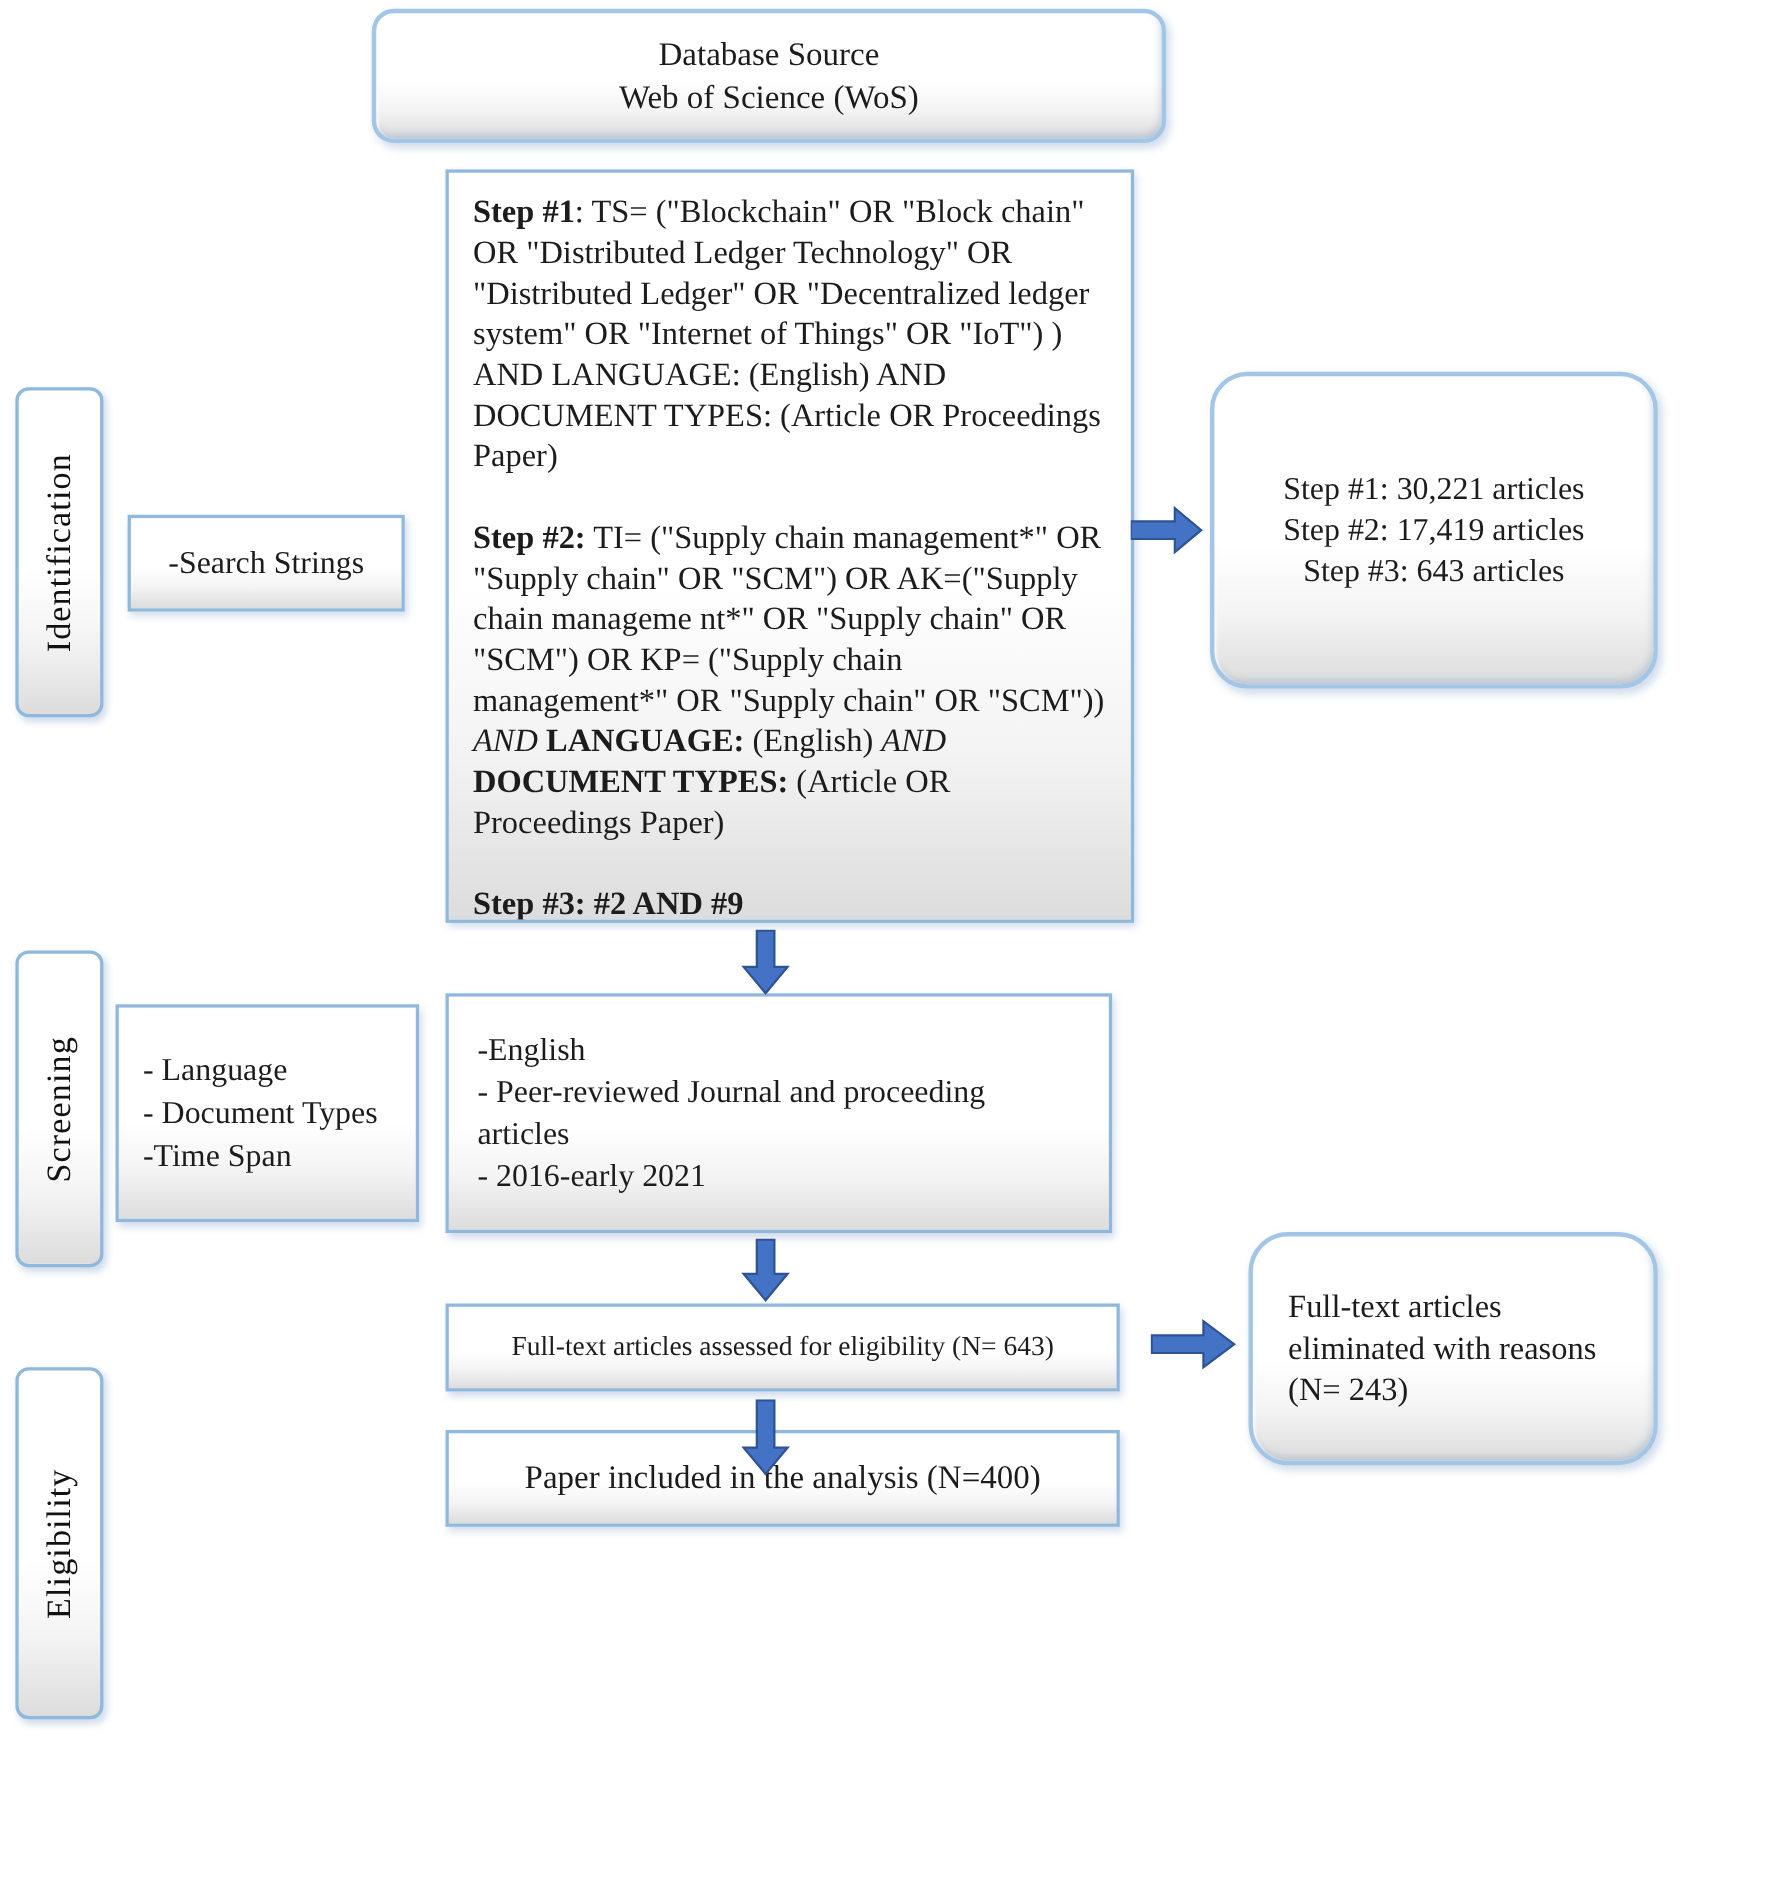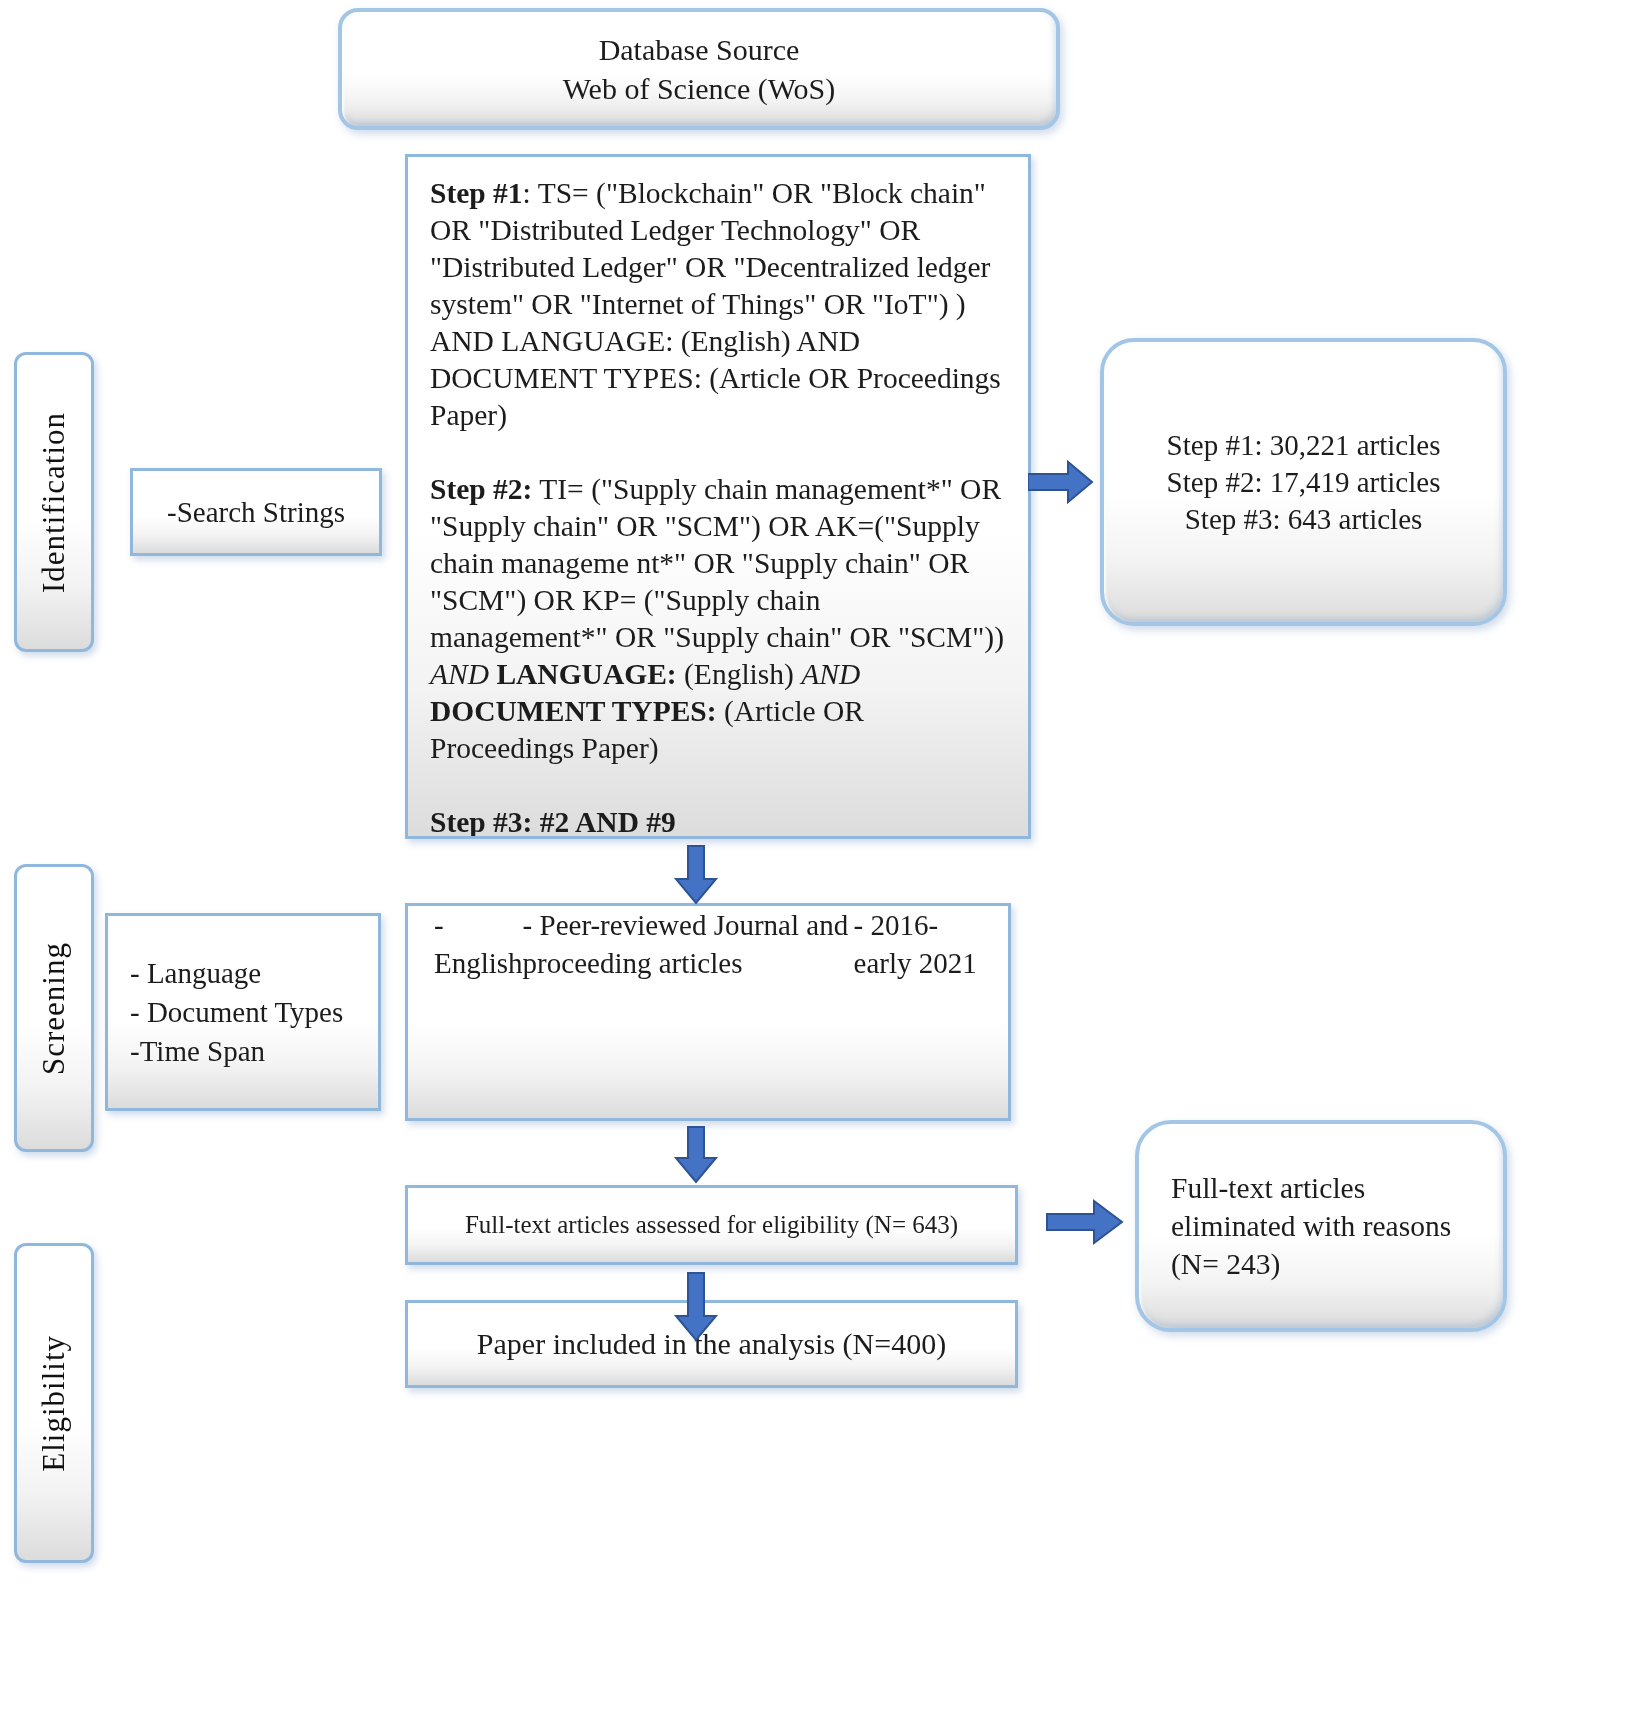--- a/index.html
+++ b/index.html
@@ -50,21 +50,21 @@
     font-size: 31px;
     letter-spacing: 1px;
     color: #111;
   }
   #stage-identification { left: 14px; top: 352px; width: 80px; height: 300px; }
   #stage-screening      { left: 14px; top: 864px; width: 80px; height: 288px; }
   #stage-eligibility    { left: 14px; top: 1243px; width: 80px; height: 320px; }
 
   
   .search-strings-box {
-    left: 130px; top: 468px; width: 252px; height: 88px;
+    left: 116px; top: 468px; width: 252px; height: 88px;
     display: flex; align-items: center; justify-content: center;
     font-size: 29px;
   }
 
   
   .search-steps-box {
     left: 405px; top: 154px; width: 626px; height: 685px;
     padding: 18px 24px 8px 22px;
     font-size: 29.5px; line-height: 37px;
     overflow: hidden;
@@ -86,21 +86,21 @@
   .criteria-box {
     left: 105px; top: 913px; width: 276px; height: 198px;
     display: flex; flex-direction: column; justify-content: center;
     padding-left: 22px;
     font-size: 29px; line-height: 39px;
   }
 
   
   .detail-box {
     left: 405px; top: 903px; width: 606px; height: 218px;
-    display: flex; flex-direction: row; justify-content: center;
+    display: flex; flex-direction: column; justify-content: center;
     padding-left: 26px; padding-right: 30px;
     font-size: 29px; line-height: 38px;
   }
 
   
   .assessed-box {
     left: 405px; top: 1185px; width: 613px; height: 80px;
     display: flex; align-items: center; justify-content: center;
     font-size: 25px; text-align: center;
   }

